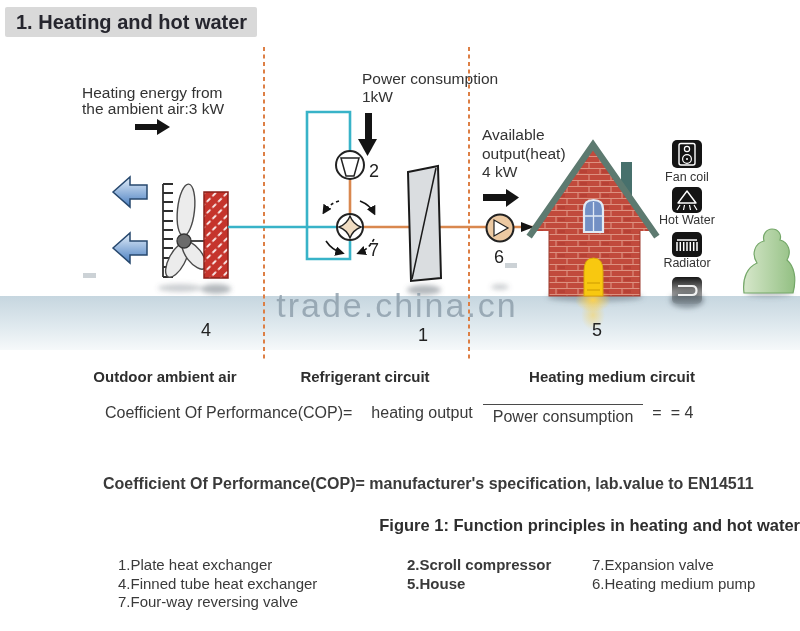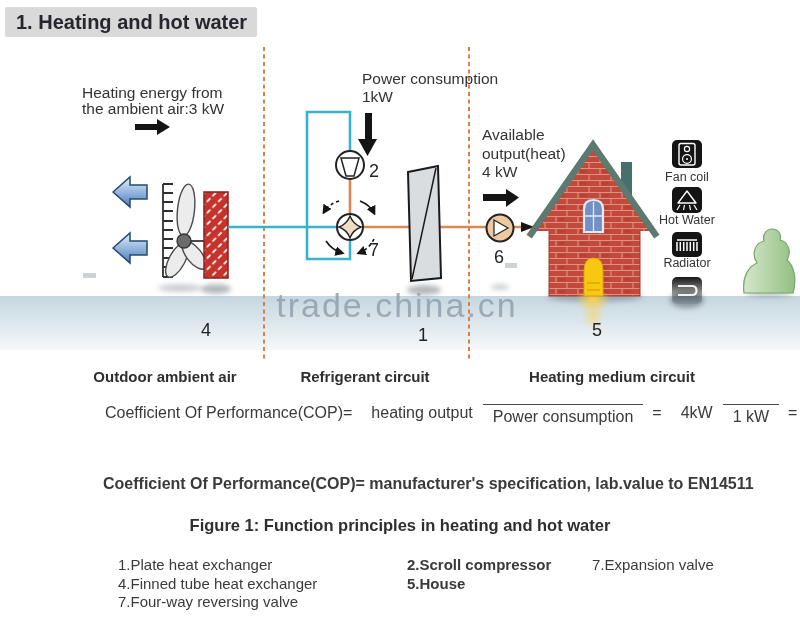--- a/index.html
+++ b/index.html
@@ -8,21 +8,21 @@
   .title-bar{position:absolute;left:5px;top:7px;width:252px;height:30px;background:#d9d9d9;
              color:#26262e;font-size:20px;font-weight:bold;line-height:30px;
              padding-left:11px;box-sizing:border-box;border-radius:2px;}
   .diagram-svg{position:absolute;left:0;top:0;}
   .formula-row{position:absolute;left:105px;top:404px;display:flex;align-items:flex-start;gap:9px;
                font-size:16px;color:#3a3a3a;white-space:nowrap;}
   .frac{display:inline-flex;flex-direction:row;text-align:center;}
   .frac .num{padding:0 10px 3px;}
   .frac .den{border-top:1.5px solid #4a4a4a;padding:3px 10px 0;}
   .cop-line2{position:absolute;left:103px;top:475px;font-size:16px;color:#3a3a3a;white-space:nowrap;font-weight:bold;}
-  .fig-caption{position:absolute;left:0;top:516px;width:800px;text-align:center;
+  .fig-caption{position:absolute;left:0;top:516px;width:800px;text-align:right;
                font-size:16.5px;font-weight:bold;color:#2e2e2e;}
   .legend-col{position:absolute;top:556px;font-size:15px;color:#3a3a3a;line-height:18.5px;}
   .legend-col span{display:block;white-space:nowrap;}
   .lc1{left:118px;} .lc2{left:407px;font-weight:bold;} .lc3{left:592px;}
 </style>
 </head>
 <body>
 
 <div class="canvas">
 
@@ -232,37 +232,34 @@
     </g>
   </svg>
 
   <div class="formula-row">
     <span>Coefficient Of Performance(COP)=</span>
     <span class="frac">
       <span class="num">heating output</span>
       <span class="den">Power consumption</span>
     </span>
     <span>=</span>
-    <span class="frac">
-      <span class="num">4kW</span>
-      <span class="den">1 kW</span>
-    </span>
     <span>= 4</span>
   </div>
 
   <div class="cop-line2">Coefficient Of Performance(COP)= manufacturer's specification, lab.value to EN14511</div>
 
   <div class="fig-caption">Figure 1: Function principles in heating and hot water</div>
 
   <div class="legend-col lc1">
     <span>1.Plate heat exchanger</span>
     <span>4.Finned tube heat exchanger</span>
     <span>7.Four-way reversing valve</span>
   </div>
   <div class="legend-col lc2">
     <span>2.Scroll compressor</span>
     <span>5.House</span>
   </div>
   <div class="legend-col lc3">
     <span>7.Expansion valve</span>
+    <span>6.Heating medium pump</span>
   </div>
 
 </div>
 
 </body></html>

